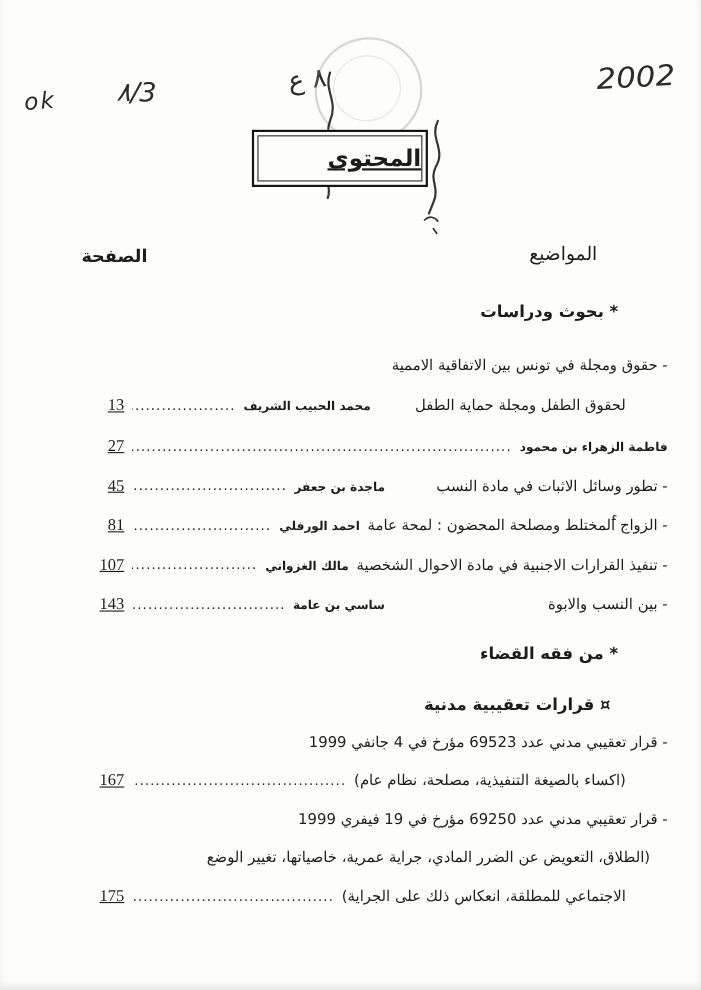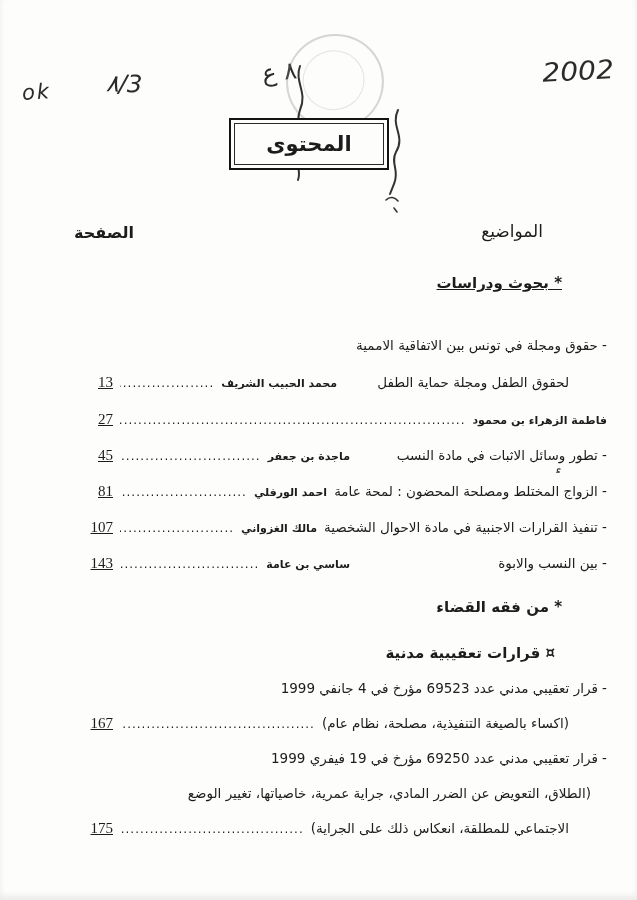--- a/index.html
+++ b/index.html
@@ -37,21 +37,21 @@
   }
   .scribble{position:absolute;left:258px;top:48px;pointer-events:none;}
   
   .title-box{
     position:absolute;left:229px;top:118px;width:160px;height:52px;
     border:2px solid #141414;padding:3px;box-sizing:border-box;
     background:#fdfdfb;
   }
   .title-box-inner{
     border:1.5px solid #2a2a2a;height:100%;box-sizing:border-box;
-    display:flex;align-items:center;justify-content:center;
+    display:flex;align-items:center;justify-content:flex-end;text-decoration:underline;
   }
   .title-box-inner span{font-weight:bold;font-size:21px;}
   
   .col-topics{position:absolute;top:221px;right:94px;font-weight:normal;font-size:17px;}
   .col-page{position:absolute;top:223px;left:74px;font-weight:bold;font-size:16px;}
   
   .toc{
     position:absolute;top:273px;left:75px;right:30px;
     direction:rtl;text-align:right;font-size:13.5px;
   }
@@ -67,21 +67,21 @@
     color:#1c1c1c;letter-spacing:1px;font-size:12px;
   }
   .pg{
     width:38px;flex-shrink:0;direction:ltr;text-align:right;
     font-family:"Liberation Serif","DejaVu Serif",serif;font-size:15px;text-decoration:underline;
   }
   .line{height:20px;line-height:20px;white-space:nowrap;}
   .line.indent{margin-right:16px;}
   .mb16{margin-bottom:16px;} .mb17{margin-bottom:17px;}
   .mb24{margin-bottom:24px;} .mb26{margin-bottom:26px;}
-  .mb29{margin-bottom:42px;text-decoration:underline;} .mb15{margin-bottom:15px;}
+  .mb29{margin-bottom:29px;} .mb15{margin-bottom:15px;}
 </style>
 </head>
 <body>
 
 <div class="page">
 
   <span class="hand hand-ok">ok</span>
   <span class="hand hand-frac">٨/3</span>
   <span class="hand hand-mid">٨ ع</span>
   <span class="hand hand-year">2002</span>

